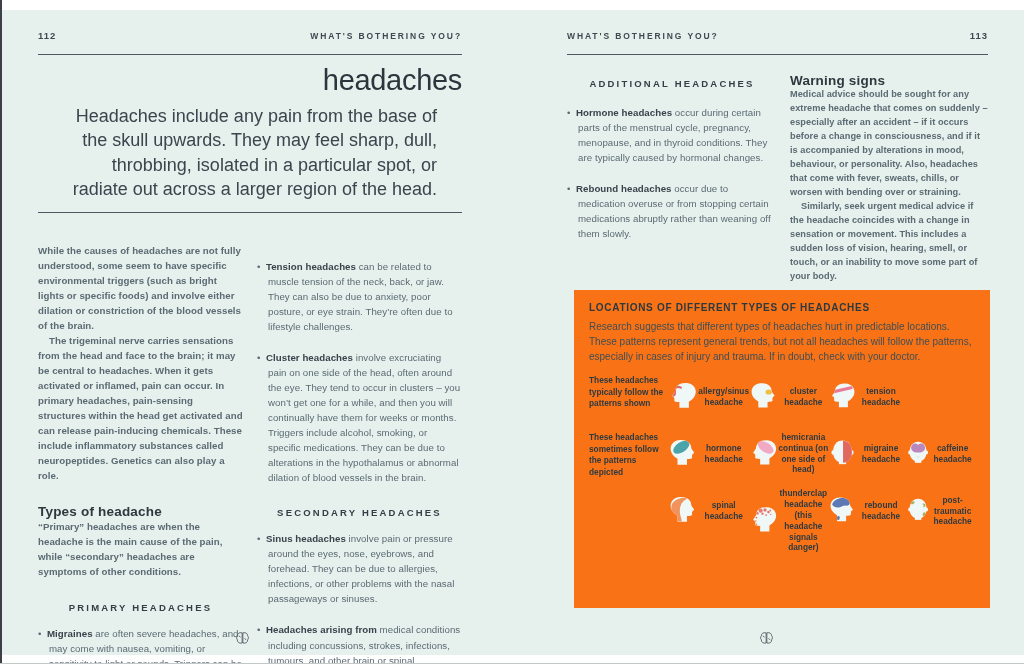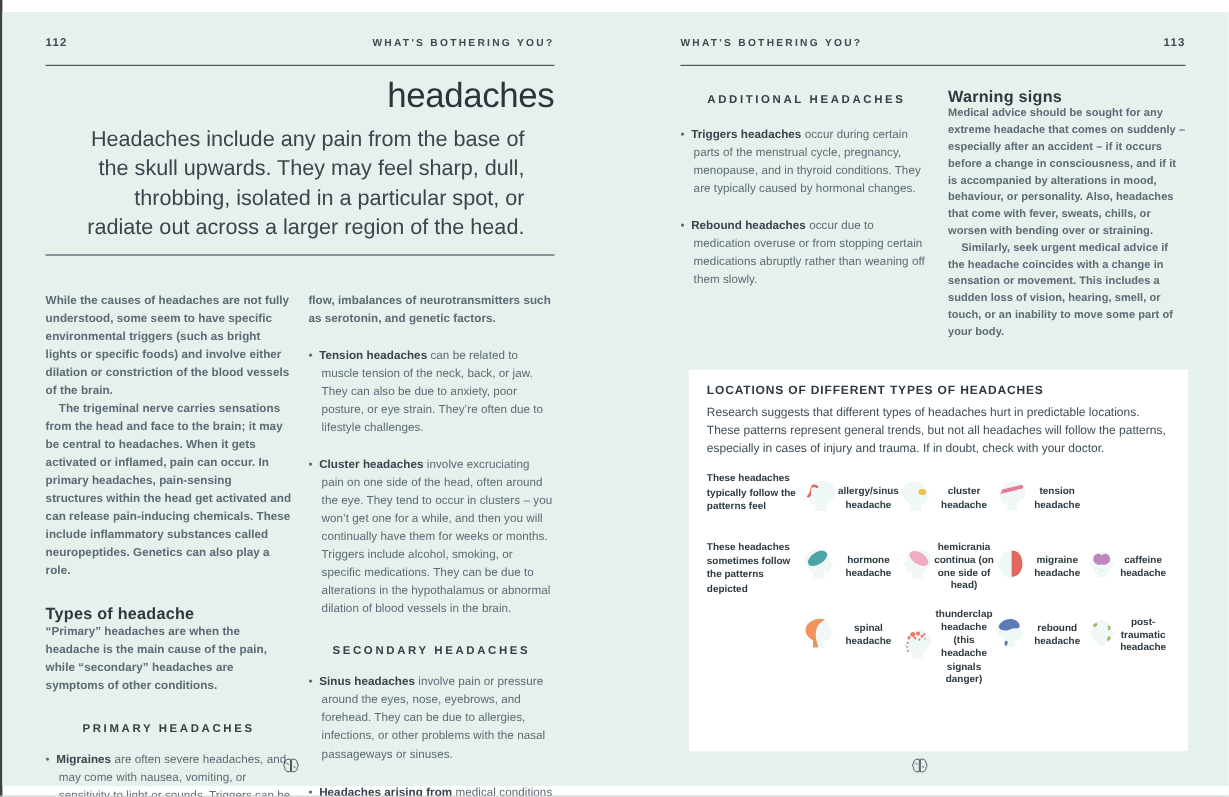--- a/index.html
+++ b/index.html
@@ -36,21 +36,21 @@
   .mt14{margin-top:13px;}
   .mt18{margin-top:16px;}
 
   .rcols{display:flex;gap:13px;margin-top:15px;}
   .rcol1{width:210px;}
   .rcol2{width:198px;}
   .rcol2 p.body{font-size:9.2px;line-height:1.52;}
   .rcol2 h2.med-heading{margin:3px 0 0;}
   .rcol1 h3.small-heading{margin:8px 0 0;}
 
-  .locbox{position:absolute;left:7px;top:278px;width:386px;height:294px;background:#ffffff;padding:12px 15px;overflow:hidden;}
+  .locbox{position:absolute;left:7px;top:260px;width:386px;height:294px;background:#f97316;padding:12px 15px;overflow:hidden;}
   .box-title{font-size:10px;font-weight:bold;letter-spacing:0.7px;color:#2c3940;}
   .box-desc{font-size:10px;line-height:1.5;color:#3e4e56;margin-top:6px;}
   .brow{display:grid;grid-template-columns:80px 81px 79px 77px 69px;align-items:start;}
   .brow1{margin-top:7px;}
   .brow2{margin-top:9px;}
   .brow3{margin-top:7px;}
   .rowlabel{font-size:8.3px;font-weight:bold;line-height:1.4;color:#2e3a41;width:76px;padding-top:4px;}
   .head-cell{display:flex;flex-direction:row;align-items:center;}
   .head-svg{width:54px;height:48px;}
   .hlabel{width:100px;margin-top:3px;font-size:8.3px;font-weight:bold;line-height:1.3;color:#2e3a41;text-align:center;}
@@ -95,56 +95,55 @@
     <div class="cols">
       <div class="col1">
         <p class="body">While the causes of headaches are not fully understood, some seem to have specific environmental triggers (such as bright lights or specific foods) and involve either dilation or constriction of the blood vessels of the brain.</p>
         <p class="body indent">The trigeminal nerve carries sensations from the head and face to the brain; it may be central to headaches. When it gets activated or inflamed, pain can occur. In primary headaches, pain-sensing structures within the head get activated and can release pain-inducing chemicals. These include inflammatory substances called neuropeptides. Genetics can also play a role.</p>
         <h2 class="med-heading">Types of headache</h2>
         <p class="body mt14">“Primary” headaches are when the headache is the main cause of the pain, while “secondary” headaches are symptoms of other conditions.</p>
         <h3 class="small-heading">PRIMARY HEADACHES</h3>
         <p class="bullet"><span class="lead">Migraines</span><span> are often severe headaches, and may come with nausea, vomiting, or sensitivity to light or sounds. Triggers can be hormonal changes, specific foods or smells, stress, lack of sleep, or bright lights. Biological factors may include abnormalities in blood</span></p>
       </div>
       <div class="col2">
-        <p class="body">flow, imbalances of neurotransmitters such as serotonin, and genetic factors.</p>
         <p class="bullet mt18"><span class="lead">Tension headaches</span><span> can be related to muscle tension of the neck, back, or jaw. They can also be due to anxiety, poor posture, or eye strain. They’re often due to lifestyle challenges.</span></p>
         <p class="bullet mt18"><span class="lead">Cluster headaches</span><span> involve excruciating pain on one side of the head, often around the eye. They tend to occur in clusters – you won’t get one for a while, and then you will continually have them for weeks or months. Triggers include alcohol, smoking, or specific medications. They can be due to alterations in the hypothalamus or abnormal dilation of blood vessels in the brain.</span></p>
         <h3 class="small-heading">SECONDARY HEADACHES</h3>
         <p class="bullet"><span class="lead">Sinus headaches</span><span> involve pain or pressure around the eyes, nose, eyebrows, and forehead. They can be due to allergies, infections, or other problems with the nasal passageways or sinuses.</span></p>
         <p class="bullet mt18"><span class="lead">Headaches arising from</span><span> medical conditions including concussions, strokes, infections, tumours, and other brain or spinal conditions.</span></p>
       </div>
     </div>
   </div>
 
   <div class="page page-right">
     <div class="page-head">
       <span class="runhead">WHAT'S BOTHERING YOU?</span>
       <span class="pgnum">113</span>
     </div>
     <hr class="rule">
 
     <div class="rcols">
       <div class="rcol1">
         <h3 class="small-heading">ADDITIONAL HEADACHES</h3>
-        <p class="bullet mt18"><span class="lead">Triggers headaches</span><span> occur during certain parts of the menstrual cycle, pregnancy, menopause, and in thyroid conditions. They are typically caused by hormonal changes.</span></p>
+        <p class="bullet mt18"><span class="lead">Hormone headaches</span><span> occur during certain parts of the menstrual cycle, pregnancy, menopause, and in thyroid conditions. They are typically caused by hormonal changes.</span></p>
         <p class="bullet mt18"><span class="lead">Rebound headaches</span><span> occur due to medication overuse or from stopping certain medications abruptly rather than weaning off them slowly.</span></p>
       </div>
       <div class="rcol2">
         <h2 class="med-heading">Warning signs</h2>
         <p class="body mt14">Medical advice should be sought for any extreme headache that comes on suddenly – especially after an accident – if it occurs before a change in consciousness, and if it is accompanied by alterations in mood, behaviour, or personality. Also, headaches that come with fever, sweats, chills, or worsen with bending over or straining.</p>
         <p class="body indent">Similarly, seek urgent medical advice if the headache coincides with a change in sensation or movement. This includes a sudden loss of vision, hearing, smell, or touch, or an inability to move some part of your body.</p>
       </div>
     </div>
 
     <div class="locbox">
       <div class="box-title">LOCATIONS OF DIFFERENT TYPES OF HEADACHES</div>
       <div class="box-desc">Research suggests that different types of headaches hurt in predictable locations. These patterns represent general trends, but not all headaches will follow the patterns, especially in cases of injury and trauma. If in doubt, check with your doctor.</div>
 
       <div class="brow brow1">
-        <div class="rowlabel">These headaches typically follow the patterns feel</div>
+        <div class="rowlabel">These headaches typically follow the patterns shown</div>
 
         <div class="head-cell">
           <svg class="head-svg" viewBox="0 0 60 54">
             <use href="#head-right" transform="translate(60,0) scale(-1,1)" fill="#eff8f7"></use>
             <g clip-path="url(#clip-l)">
               <path d="M25 11.5 C20 8.5 14.5 9.5 12.5 14 L12.5 23 C12.5 26.5 11 28 8.5 28.5" fill="none" stroke-width="4.6" stroke-linecap="round" stroke-linejoin="round" stroke="#dd6a63"></path>
             </g>
           </svg>
           <div class="hlabel">allergy/sinus headache</div>
         </div>

